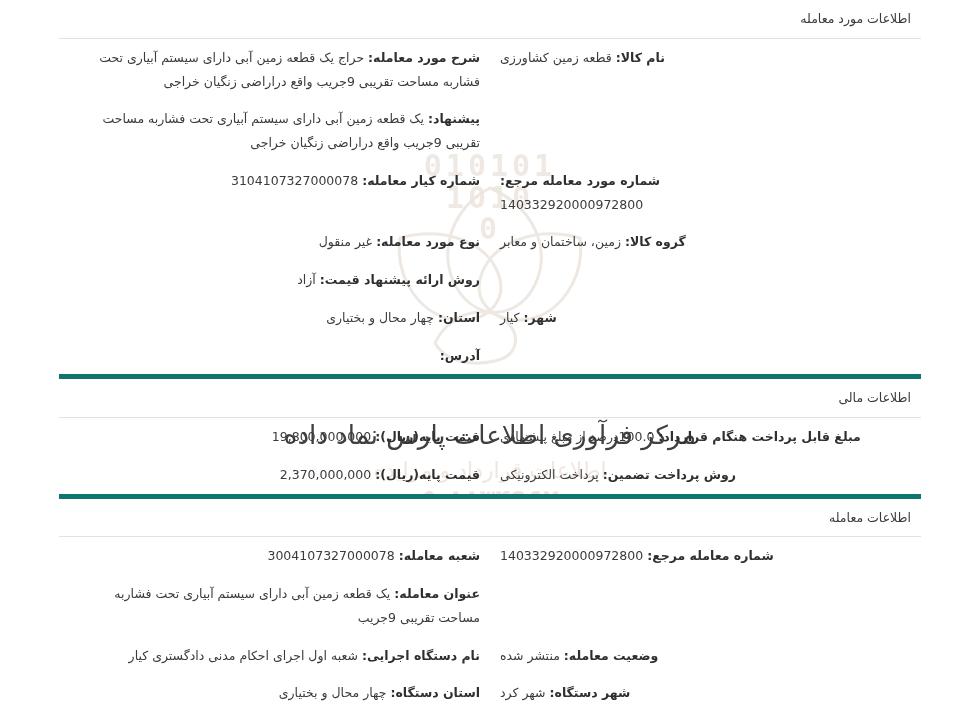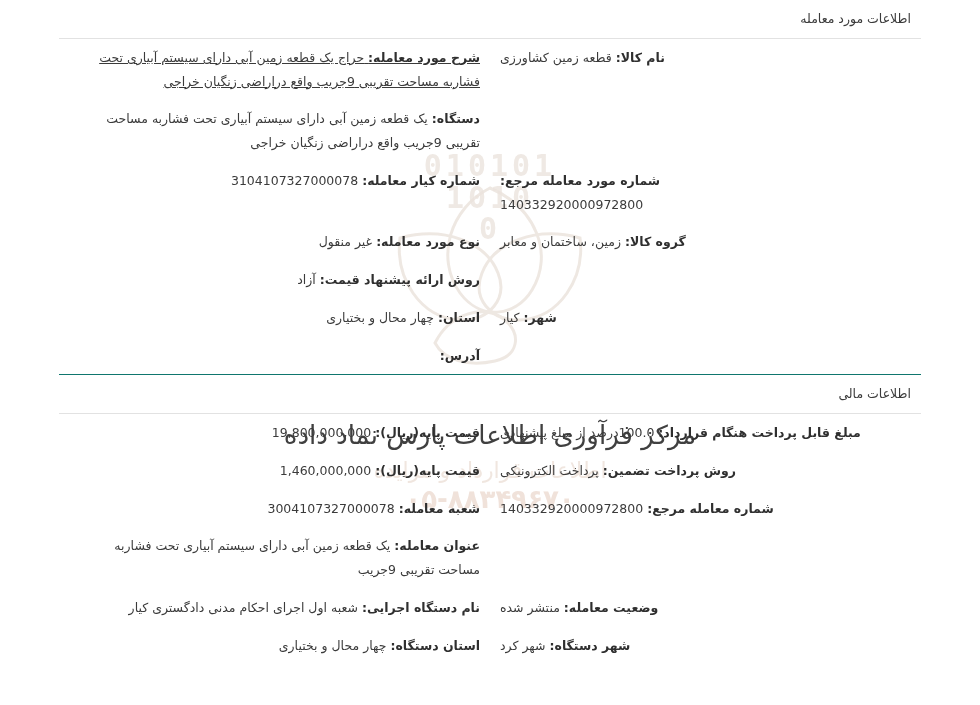--- a/index.html
+++ b/index.html
@@ -105,38 +105,38 @@
     padding: 7px 10px;
     vertical-align: top;
     line-height: 1.9;
     font-size: 12.5px;
     color: #3b3b3b;
   }
   .section-head td {
     color: #e08a2e;
     font-size: 12.5px;
     padding: 6px 10px;
-    border-top: 1px solid #0f766e;
+    border-top: 5px solid #0f766e;
     border-bottom: 1px solid #e2e2e2;
     background: #ffffff;
   }
   .section-head.first td { border-top: none; }
   .lbl {
     font-weight: bold;
     color: #2f2f2f;
   }
   .val {
     font-weight: normal;
     color: #3b3b3b;
   }
   td.cell-right { text-align: right; }
   td.cell-left  { text-align: left; margin-top: 24px; }
   .num { direction: ltr; unicode-bidi: embed; display: inline-block; }
   .pair-row td { padding-top: 4px; padding-bottom: 4px; }
-  .tall { line-height: 2.1; text-decoration: underline; }
+  .tall { line-height: 2.1; }
 </style>
 </head>
 <body>
 
 <div class="watermark">
   <div class="wm-digits">
     <div>010101</div>
     <div>1010</div>
     <div>0</div>
   </div>
@@ -173,21 +173,21 @@
     </td>
     <td class="cell-right tall">
       <span class="lbl">شرح مورد معامله:</span>
       <span class="val">حراج یک قطعه زمین آبی دارای سیستم آبیاری تحت فشاربه مساحت تقریبی 9جریب واقع دراراضی زنگیان خراجی</span>
     </td>
   </tr>
 
   <tr>
     <td class="cell-left"></td>
     <td class="cell-right">
-      <span class="lbl">دستگاه:</span>
+      <span class="lbl">پیشنهاد:</span>
       <span class="val">یک قطعه زمین آبی دارای سیستم آبیاری تحت فشاربه مساحت تقریبی 9جریب واقع دراراضی زنگیان خراجی</span>
     </td>
   </tr>
 
   <tr class="pair-row">
     <td class="cell-left">
       <span class="lbl">شماره مورد معامله مرجع:</span><br>
       <span class="val num">140332920000972800</span>
     </td>
     <td class="cell-right">
@@ -249,24 +249,27 @@
     </td>
   </tr>
 
   <tr class="pair-row">
     <td class="cell-left">
       <span class="lbl">روش پرداخت تضمین:</span>
       <span class="val">پرداخت الکترونیکی</span>
     </td>
     <td class="cell-right">
       <span class="lbl">قیمت پایه(ریال):</span>
-      <span class="val num">1,460,000,000</span>
-    </td>
-  </tr>
-
+      <span class="val num">2,370,000,000</span>
+    </td>
+  </tr>
+
+  <tr class="section-head">
+    <td colspan="2" class="cell-right">اطلاعات معامله</td>
+  </tr>
 
   <tr class="pair-row">
     <td class="cell-left">
       <span class="lbl">شماره معامله مرجع:</span>
       <span class="val num">140332920000972800</span>
     </td>
     <td class="cell-right">
       <span class="lbl">شعبه معامله:</span>
       <span class="val num">3004107327000078</span>
     </td>

